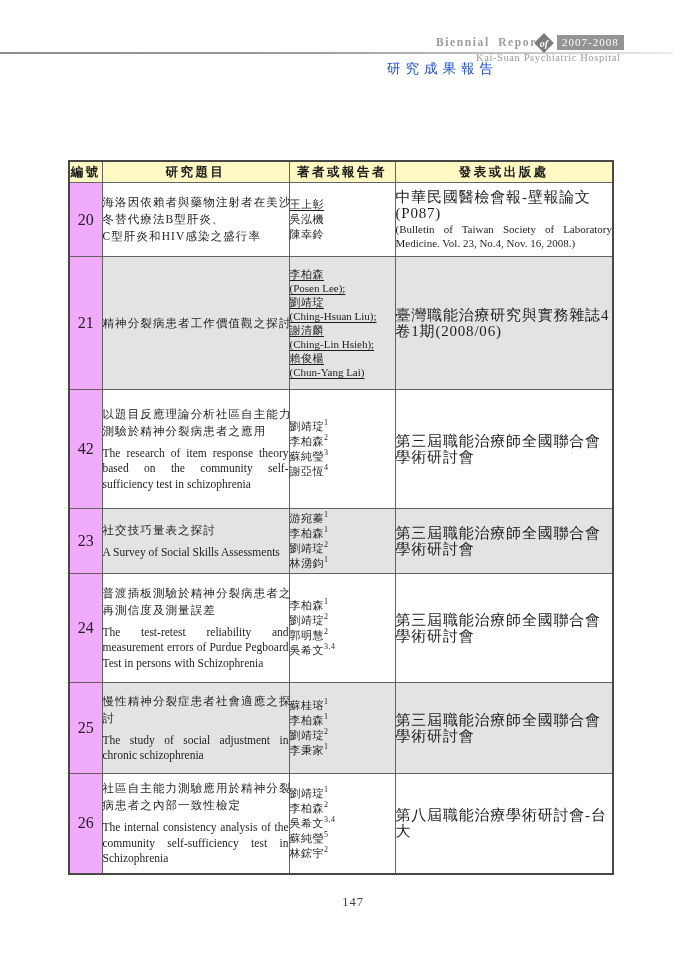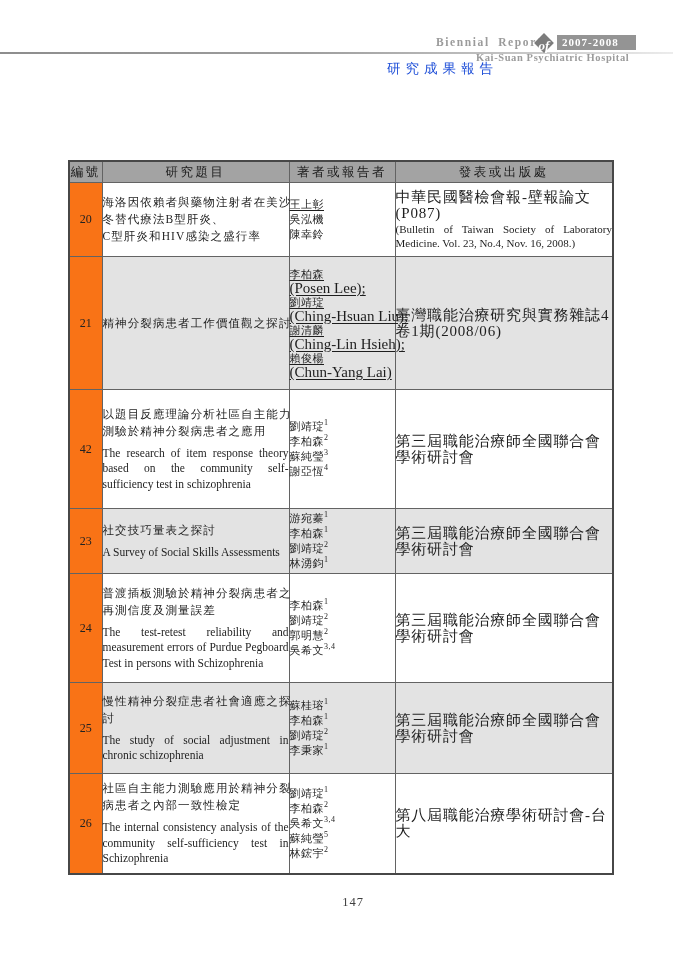--- a/index.html
+++ b/index.html
@@ -7,45 +7,45 @@
         font-family:"Liberation Serif","DejaVu Serif",serif;color:#1e1e1e;}
 
   
   .header-rule{position:absolute;left:0;top:52px;width:673px;height:2px;
                background:linear-gradient(to right,#8d8d8d 0%,#9d9d9d 45%,#c2c2c2 75%,#ececec 100%);}
   .brand-title{position:absolute;left:436px;top:36px;font-size:11.5px;font-weight:bold;
                color:#9b9b9b;letter-spacing:1.6px;word-spacing:4px;white-space:nowrap;}
   .of-diamond{position:absolute;left:537px;top:36px;width:14px;height:14px;background:#7c7c7c;
               transform:rotate(45deg);}
   .of-text{position:absolute;left:535px;top:38px;width:18px;text-align:center;color:#fff;
-           font-size:13px;font-style:italic;font-weight:bold;}
+           font-size:10px;font-style:italic;font-weight:bold;}
   .years-badge{position:absolute;left:557px;top:35px;background:#949494;color:#fff;
-               font-size:11px;font-weight:bold;letter-spacing:1px;padding:1px 17px 2px 5px;white-space:nowrap;}
-  .hospital-name{position:absolute;left:476px;top:52px;font-size:10.5px;font-weight:bold;
+               font-size:11px;font-weight:normal;letter-spacing:1px;padding:1px 5px 2px 5px;white-space:nowrap;}
+  .hospital-name{position:absolute;left:476px;top:52px;font-size:10.5px;font-weight:normal;
                  color:#9b9b9b;letter-spacing:0.6px;white-space:nowrap;text-align:center;}
   .section-title{position:absolute;left:387px;top:60px;font-size:13.5px;color:#1d4ed8;
                  letter-spacing:5px;white-space:nowrap;}
 
   
   table.pub{position:absolute;left:68px;top:160px;width:546px;border-collapse:collapse;
             table-layout:fixed;border:2px solid #474747;}
   table.pub th,table.pub td{border:1px solid #636363;padding:0;vertical-align:middle;}
-  table.pub th{height:20px;background:#a3a3a3;font-weight:normal;font-size:12.5px;
+  table.pub th{height:20px;background:#fef9c3;font-weight:bold;font-size:12.5px;
                letter-spacing:2.5px;color:#1c1c1c;text-align:center;}
-  td.no-cell{background:#f97316;text-align:center;font-size:12px;color:#222;}
+  td.no-cell{background:#f0abfc;text-align:center;font-size:16px;color:#222;}
   tr.shaded td.title-cell,tr.shaded td.authors-cell,tr.shaded td.pub-cell{background:#e3e3e3;}
   td.title-cell{padding:4px 7px;}
   td.authors-cell{padding:3px 6px;}
   td.pub-cell{padding:4px 8px;}
 
   .zh-line{font-size:11.5px;letter-spacing:1.1px;line-height:17px;white-space:nowrap;}
   .en-title{font-size:11.5px;line-height:15.5px;text-align:justify;margin-top:6px;}
   .author-line{font-size:11px;letter-spacing:0.5px;line-height:15px;white-space:nowrap;}
   .author-line sup{font-size:8px;line-height:0;}
-  .roman-line{font-size:15px;line-height:13px;white-space:nowrap;}
+  .roman-line{font-size:11px;line-height:13px;white-space:nowrap;}
   .u{text-decoration:underline;text-underline-offset:2px;}
   .pub-zh{font-size:15px;letter-spacing:0.8px;line-height:16.5px;}
   .pub-en{font-size:11px;line-height:14.5px;text-align:justify;}
 
   .page-number{position:absolute;left:13px;top:895px;width:680px;text-align:center;
                font-size:12.5px;letter-spacing:1px;color:#3e3e3e;}
 </style>
 </head>
 <body>
 

